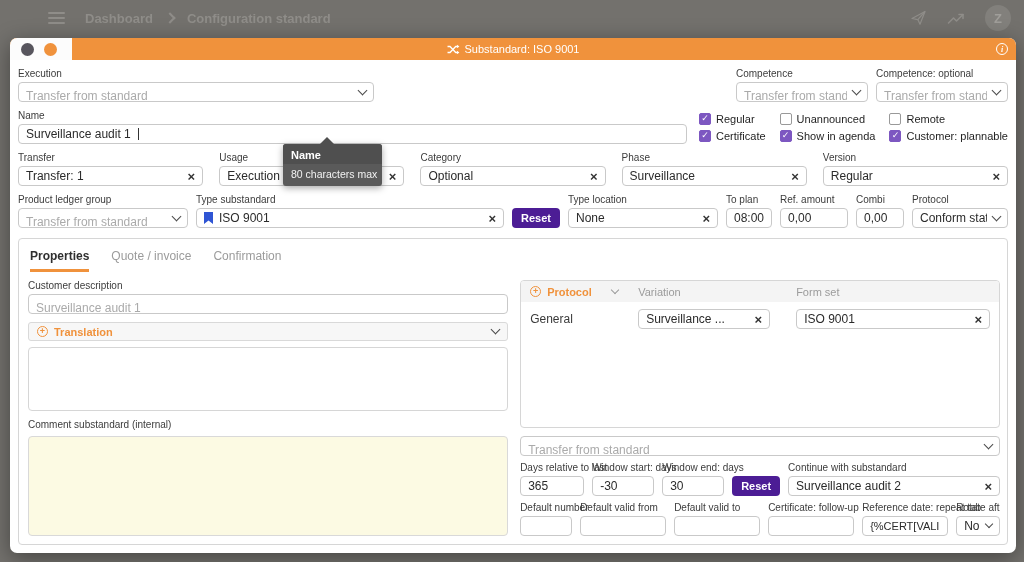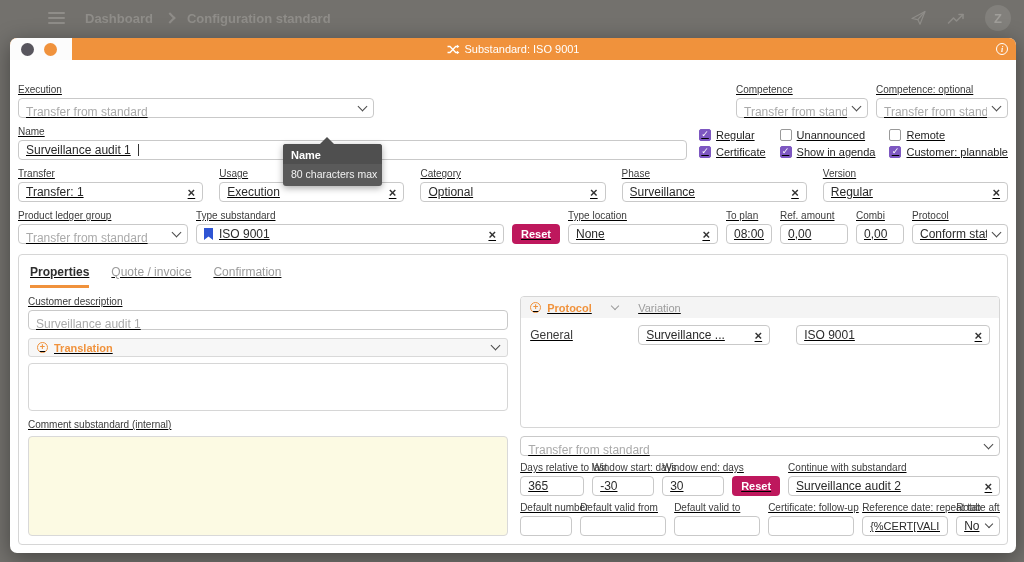--- a/index.html
+++ b/index.html
@@ -18,33 +18,33 @@
 
   
   .modal { position:absolute; left:10px; right:8px; top:38px; bottom:9px; background:#fff; border-radius:7px; box-shadow:0 5px 22px rgba(0,0,0,.4); display:flex; flex-direction:column; }
   .titlebar { flex:0 0 22px; background:#f0923c; border-radius:7px 7px 0 0; display:flex; align-items:center; position:relative;text-align:center; }
   .winbtns { width:62px; height:100%; background:#fcfcfc; border-radius:7px 0 0 0; display:flex; align-items:center; gap:10px; padding-left:11px; }
   .winbtn { width:13px; height:13px; border-radius:50%; cursor:pointer; }
   .winbtn.gray { background:#57555d; } .winbtn.orange { background:#f0923c; }
   .titlebar-title { position:absolute; left:50%; transform:translateX(-50%); color:#fff; font-size:11px; display:flex; align-items:center; gap:5px; white-space:nowrap; }
   .info-circle { margin-left:auto; margin-right:8px; width:12px; height:12px; border:1px solid #fff; border-radius:50%; color:#fff; font-size:8px; font-weight:bold; display:flex; align-items:center; justify-content:center; font-family:"Liberation Serif",serif; font-style:italic; cursor:pointer; }
 
-  .modal-body { flex:1; padding:22px 8px 8px; display:flex; flex-direction:column; min-height:0; position:relative;text-decoration:underline; }
+  .modal-body { flex:1; padding:6px 8px 8px; display:flex; flex-direction:column; min-height:0; position:relative; }
 
   
   .flabel { font-size:10px; color:#3c3c3c; margin-bottom:3px; white-space:nowrap; }
   .ibox { height:20px; border:1px solid #c9c9c9; border-radius:4px; background:#fff; display:flex; align-items:center; padding:0 7px; font-size:12px; color:#2b2b2b; gap:6px; }
   .ibox .grow { flex:1; overflow:hidden; white-space:nowrap; }
   .ph { color:#aaa;margin-top:8px; }
   .chev { width:7px; height:7px; border-right:1.6px solid #4a4a4a; border-bottom:1.6px solid #4a4a4a; transform:rotate(45deg); margin-top:-4px; flex:0 0 auto; }
   .chev.sm { width:6px; height:6px; }
   .clear-x { color:#333; font-weight:bold; font-size:13px; line-height:1; cursor:pointer; flex:0 0 auto; }
   .caret { display:inline-block; width:1px; height:12px; background:#333; margin-left:1px; vertical-align:middle; }
   .bookmark { width:9px; height:12px; background:#2f55d4; clip-path:polygon(0 0,100% 0,100% 100%,50% 70%,0 100%); flex:0 0 auto; }
-  .btn { background:#be185d; color:#fff; border:none; border-radius:4px; height:20px; font-size:11px; font-weight:bold; padding:0 9px; cursor:pointer; align-self:flex-end; flex:0 0 auto; }
+  .btn { background:#4c1d95; color:#fff; border:none; border-radius:4px; height:20px; font-size:11px; font-weight:bold; padding:0 9px; cursor:pointer; align-self:flex-end; flex:0 0 auto; }
 
   .row { display:flex; gap:16px; margin-top:8px; }
   .row1 { display:flex; gap:8px; margin-top:2px; }
   .w356{width:356px;} .w132{width:132px;} .w170{width:170px;} .w150{width:150px;}
   .w46{width:46px;} .w68{width:68px;} .w48{width:48px;} .w96{width:96px;}
   .w64{width:64px;} .w62{width:62px;} .w52{width:52px;} .w86{width:86px;} .w44{width:44px;}
   .grow1 { flex:1; min-width:0; }
   .spacer { flex:1; }
 
   
@@ -332,20 +332,21 @@
 
         <div class="col-right">
           <div class="protocol">
             <div class="proto-head">
               <div class="proto-first">
                 <span class="plus-circle">+</span>
                 <span class="sect-title">Protocol</span>
                 <span class="chev sm" style="margin-left:14px;border-color:#9b9b9b;"></span>
               </div>
               <span class="proto-col">Variation</span>
+              <span class="proto-col">Form set</span>
             </div>
             <div class="proto-row">
               <span class="proto-name">General</span>
               <div class="ibox chip">
                 <span class="grow">Surveillance ...</span>
                 <span class="clear-x">×</span>
               </div>
               <div class="ibox">
                 <span class="grow">ISO 9001</span>
                 <span class="clear-x">×</span>

